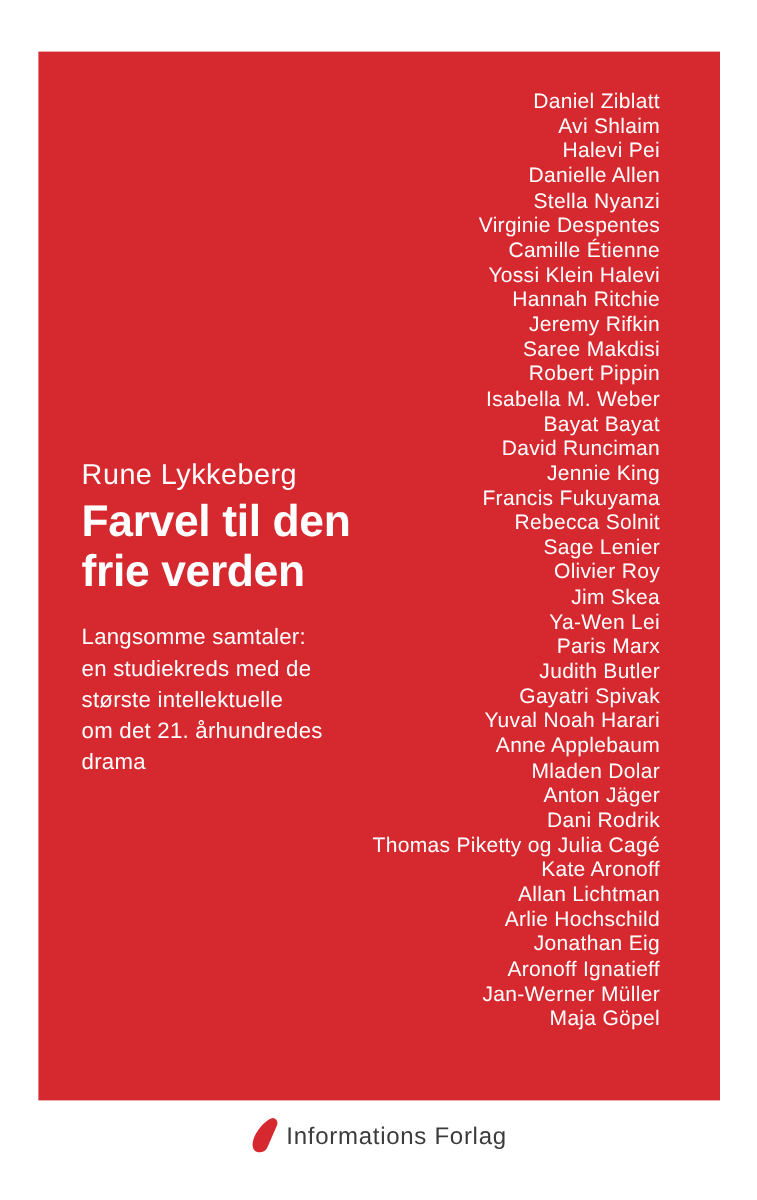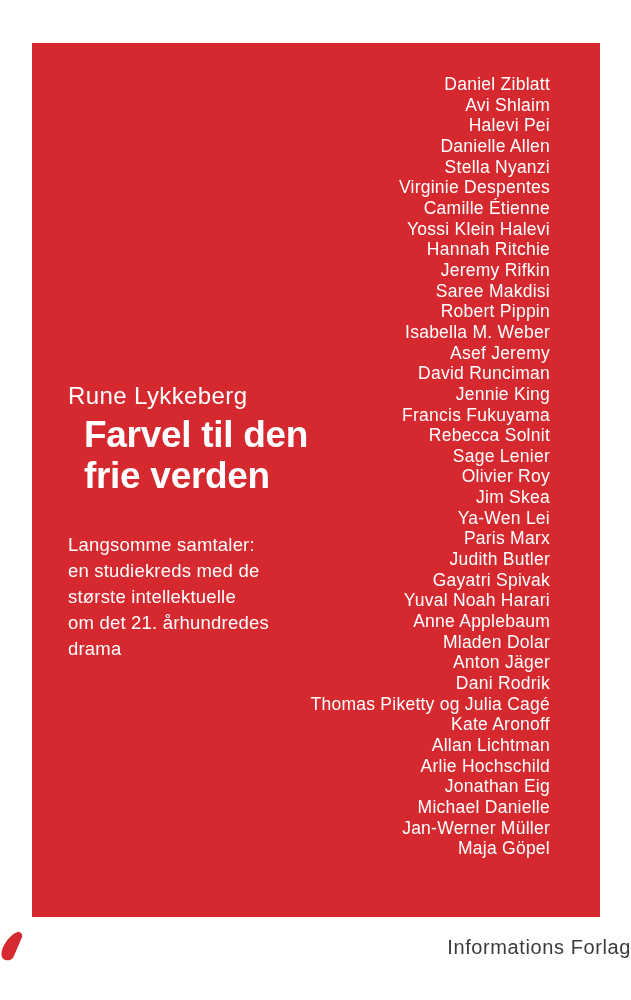--- a/index.html
+++ b/index.html
@@ -31,29 +31,29 @@
   .contributors div{margin:0;padding:0;}
   .title-block{
     position:absolute;left:36px;top:338px;
     color:var(--ink);
   }
   .author{
     font-size:24px;font-weight:400;letter-spacing:0.4px;line-height:30px;
   }
   .book-title{
     margin-top:3px;
-    font-size:37px;font-weight:800;line-height:41px;letter-spacing:-0.3px;margin-left:16px;
+    font-size:37px;font-weight:800;line-height:41px;letter-spacing:-0.3px;
   }
   .subtitle{
-    margin-top:36px;
+    margin-top:22px;
     font-size:18.5px;line-height:26px;font-weight:400;letter-spacing:0.2px;
   }
   .publisher-row{
     position:absolute;left:0;right:0;top:930px;height:34px;
-    display:flex;justify-content:space-between;align-items:center;gap:7px;
+    display:flex;justify-content:center;align-items:center;gap:7px;
   }
   .publisher-logo{width:23px;height:31px;display:block;margin-top:-2px;}
   .publisher-name{
     color:var(--pub-ink);
     font-size:20px;letter-spacing:0.6px;font-weight:400;
   }
 </style>
 </head>
 <body>
 
@@ -68,21 +68,21 @@
         <div>Danielle Allen</div>
         <div>Stella Nyanzi</div>
         <div>Virginie Despentes</div>
         <div>Camille Étienne</div>
         <div>Yossi Klein Halevi</div>
         <div>Hannah Ritchie</div>
         <div>Jeremy Rifkin</div>
         <div>Saree Makdisi</div>
         <div>Robert Pippin</div>
         <div>Isabella M. Weber</div>
-        <div>Asef Jeremy</div>
+        <div>Bayat Bayat</div>
         <div>David Runciman</div>
         <div>Jennie King</div>
         <div>Francis Fukuyama</div>
         <div>Rebecca Solnit</div>
         <div>Sage Lenier</div>
         <div>Olivier Roy</div>
         <div>Jim Skea</div>
         <div>Ya-Wen Lei</div>
         <div>Paris Marx</div>
         <div>Judith Butler</div>
@@ -90,21 +90,21 @@
         <div>Yuval Noah Harari</div>
         <div>Anne Applebaum</div>
         <div>Mladen Dolar</div>
         <div>Anton Jäger</div>
         <div>Dani Rodrik</div>
         <div>Thomas Piketty og Julia Cagé</div>
         <div>Kate Aronoff</div>
         <div>Allan Lichtman</div>
         <div>Arlie Hochschild</div>
         <div>Jonathan Eig</div>
-        <div>Michael Danielle</div>
+        <div>Aronoff Ignatieff</div>
         <div>Jan-Werner Müller</div>
         <div>Maja Göpel</div>
       </div>
 
     <div class="title-block">
       <div class="author">Rune Lykkeberg</div>
       <div class="book-title">
         <div>Farvel til den</div>
         <div>frie verden</div>
       </div>

